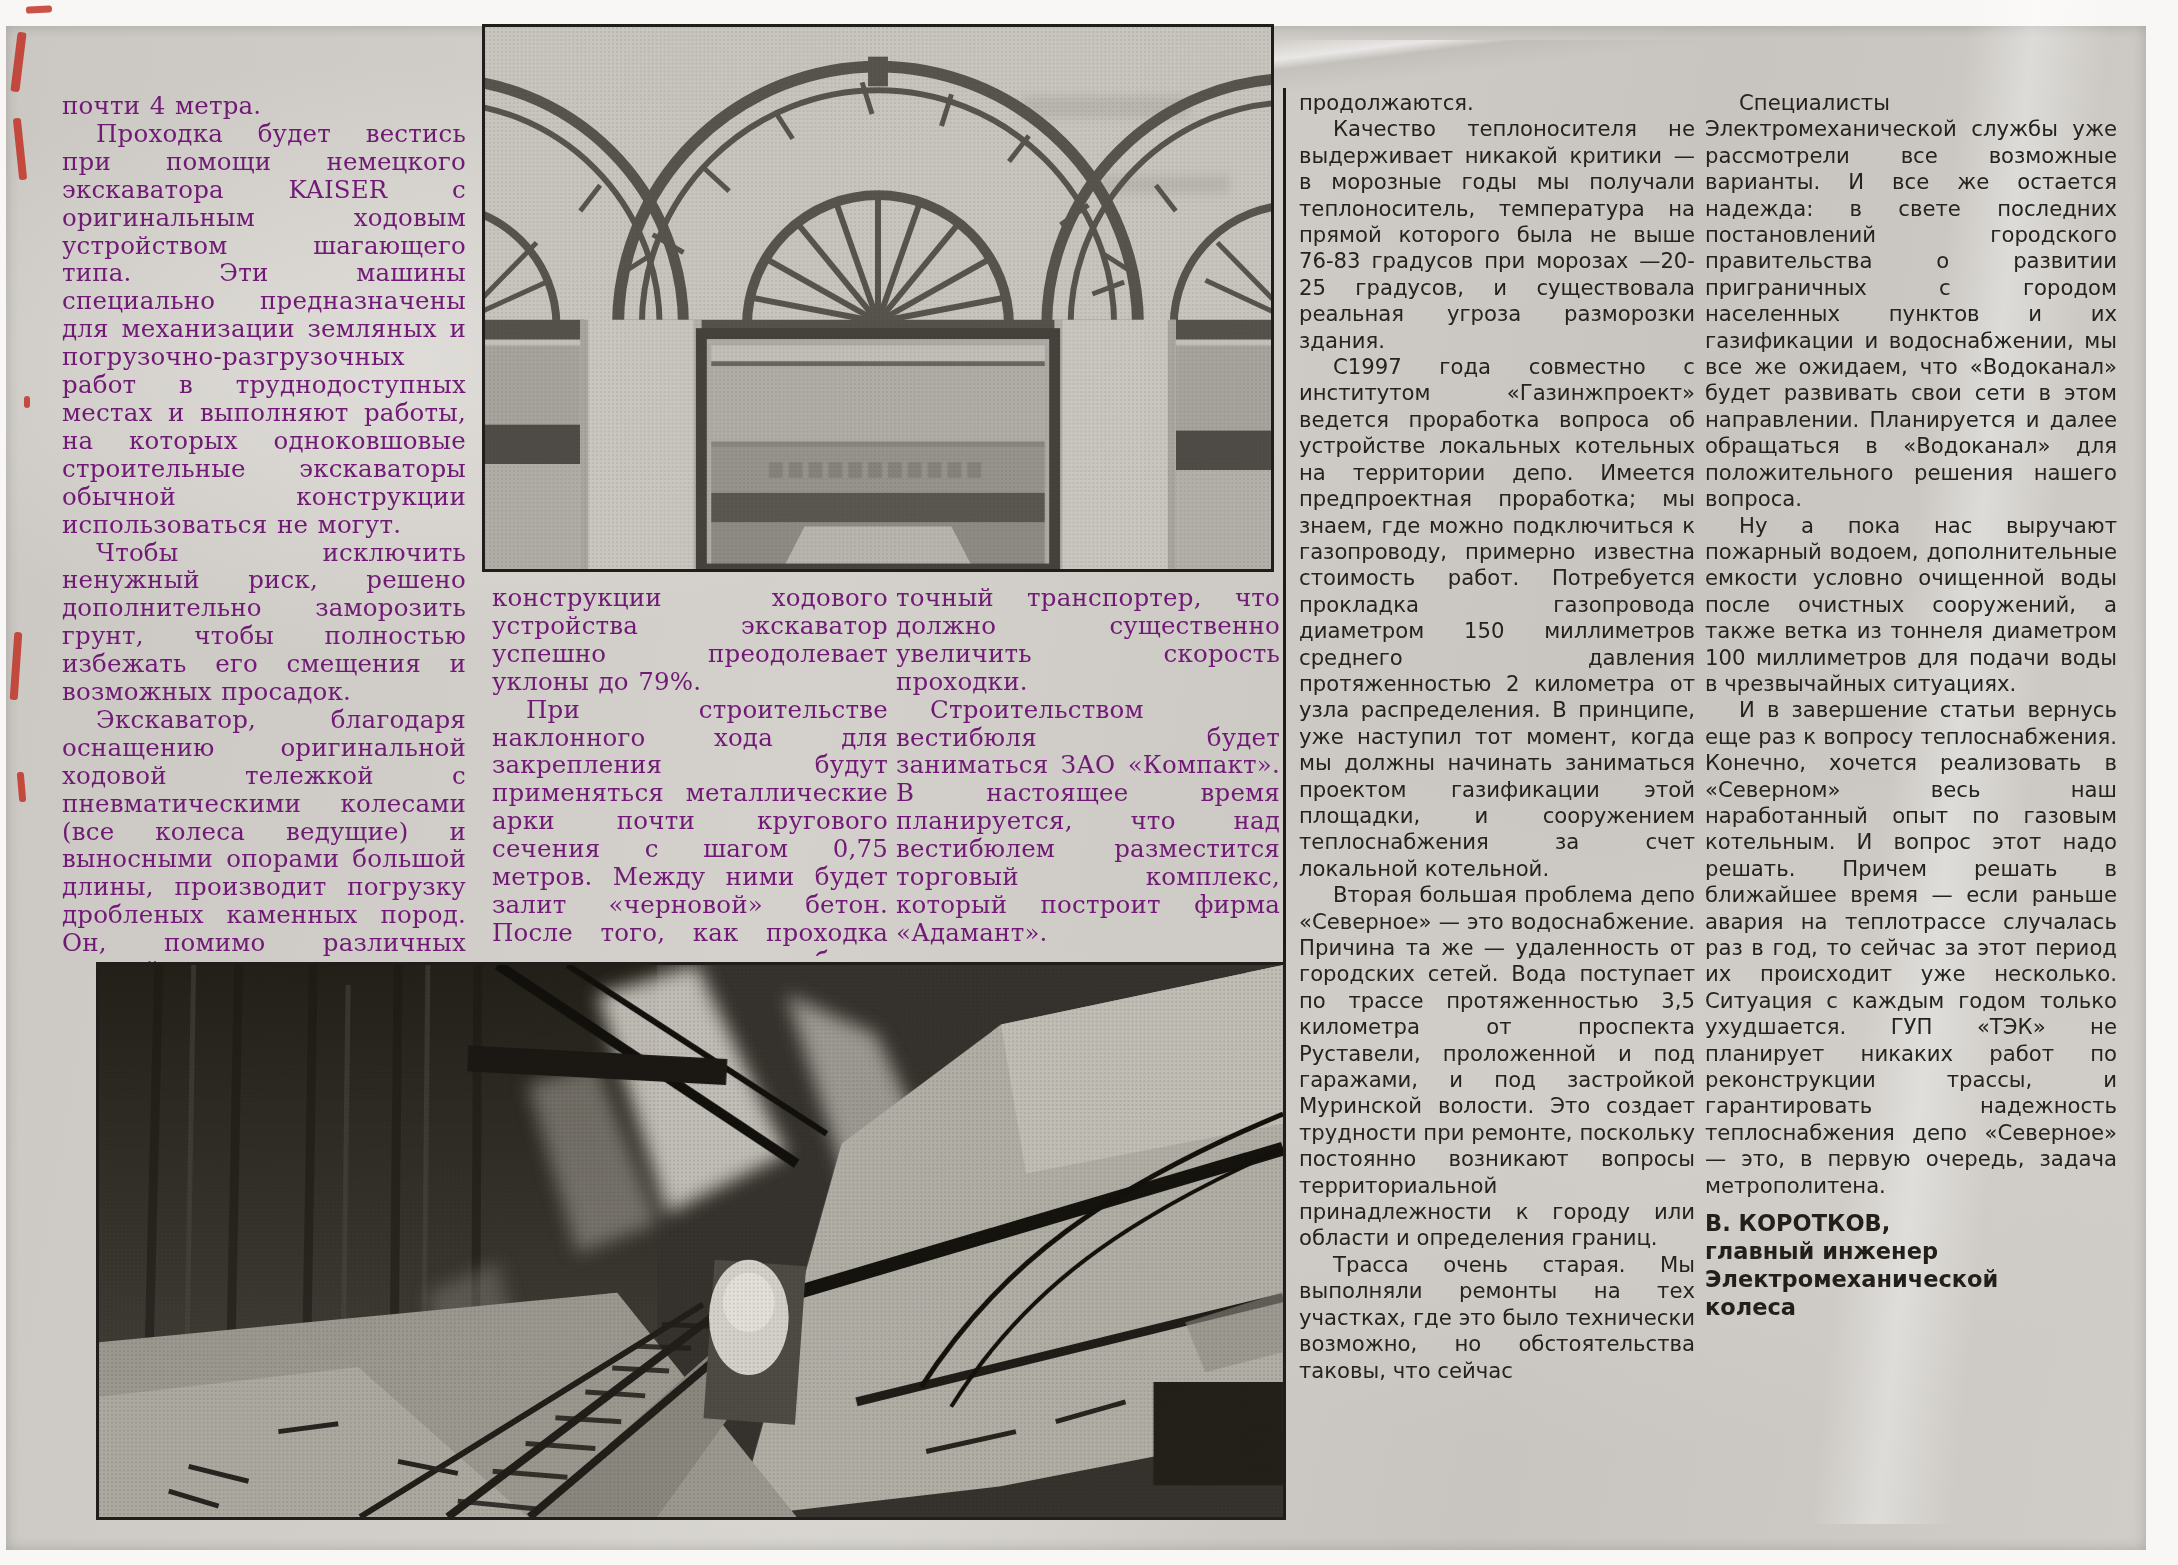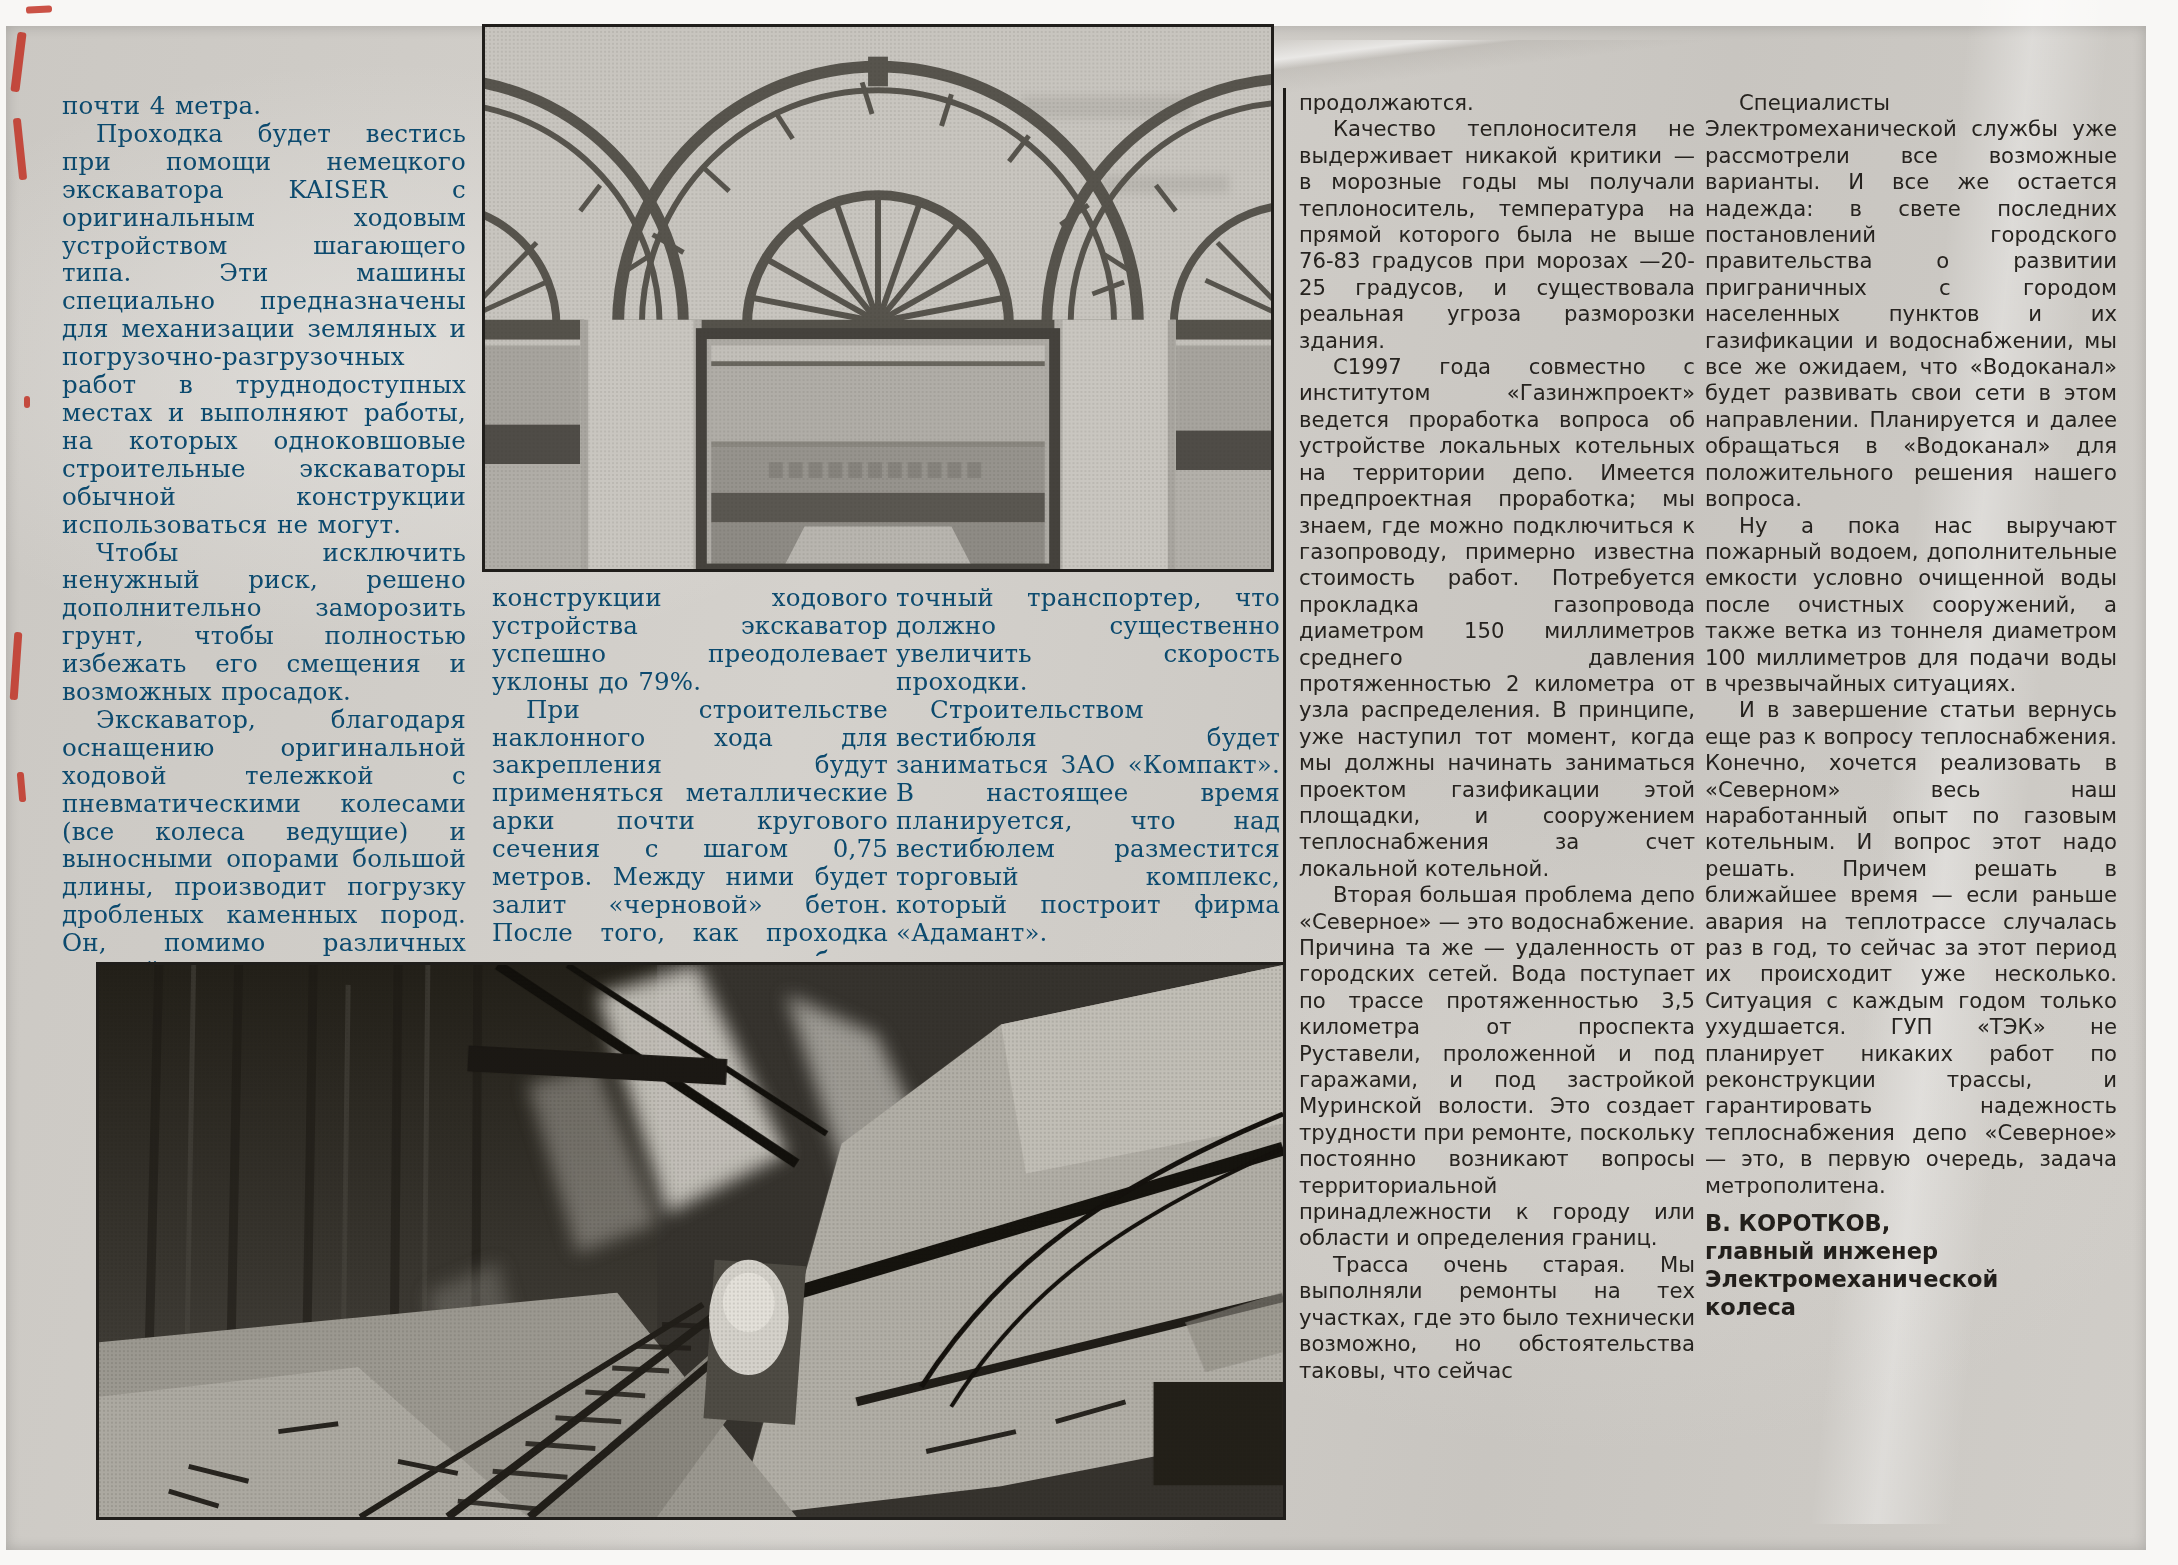--- a/index.html
+++ b/index.html
@@ -10,21 +10,21 @@
       radial-gradient(ellipse 1000px 600px at 75% 70%, rgba(220,217,212,.5), transparent 60%),
       radial-gradient(ellipse 600px 300px at 40% 95%, rgba(228,226,222,.45), transparent 65%),
       linear-gradient(100deg,#cbc8c3,#d4d1cc 38%,#c8c5c0 72%,#d0cdc8);
     box-shadow:0 0 14px rgba(0,0,0,.18) inset;}
   .crease{position:absolute;pointer-events:none;}
   .crease.c1{left:0;top:40px;width:2140px;height:90px;
     background:linear-gradient(173deg, transparent 44%, rgba(255,255,255,.55) 50%, rgba(120,115,108,.12) 53%, transparent 60%);}
   .crease.c2{left:1750px;top:0;width:390px;height:1524px;
     background:linear-gradient(96deg, transparent 40%, rgba(255,255,255,.35) 52%, transparent 66%);}
 
-  .col{position:absolute;text-align:justify;color:#0c4a6e;}
+  .col{position:absolute;text-align:justify;color:#701a75;}
   .serif-col{font-family:"DejaVu Serif",serif;font-size:24.5px;line-height:27.9px;letter-spacing:.2px;word-spacing:1.5px;}
   .sans-col{font-family:"DejaVu Sans",sans-serif;font-size:21.2px;line-height:26.4px;color:#26231f;}
   .col p{margin:0;text-indent:34px;}
   .col p.cont{text-indent:0;}
   .signature{font-family:"DejaVu Sans",sans-serif;font-weight:bold;
     margin-top:10px;font-size:22.5px;line-height:28px;color:#221f1b;}
   .vrule{position:absolute;left:1283px;top:88px;width:3px;height:1352px;background:#1d1b18;}
 
   .photo{position:absolute;border:3px solid #201e1b;box-sizing:border-box;background:#b9b6b0;}
   .photo svg{display:block;width:100%;height:100%;}

